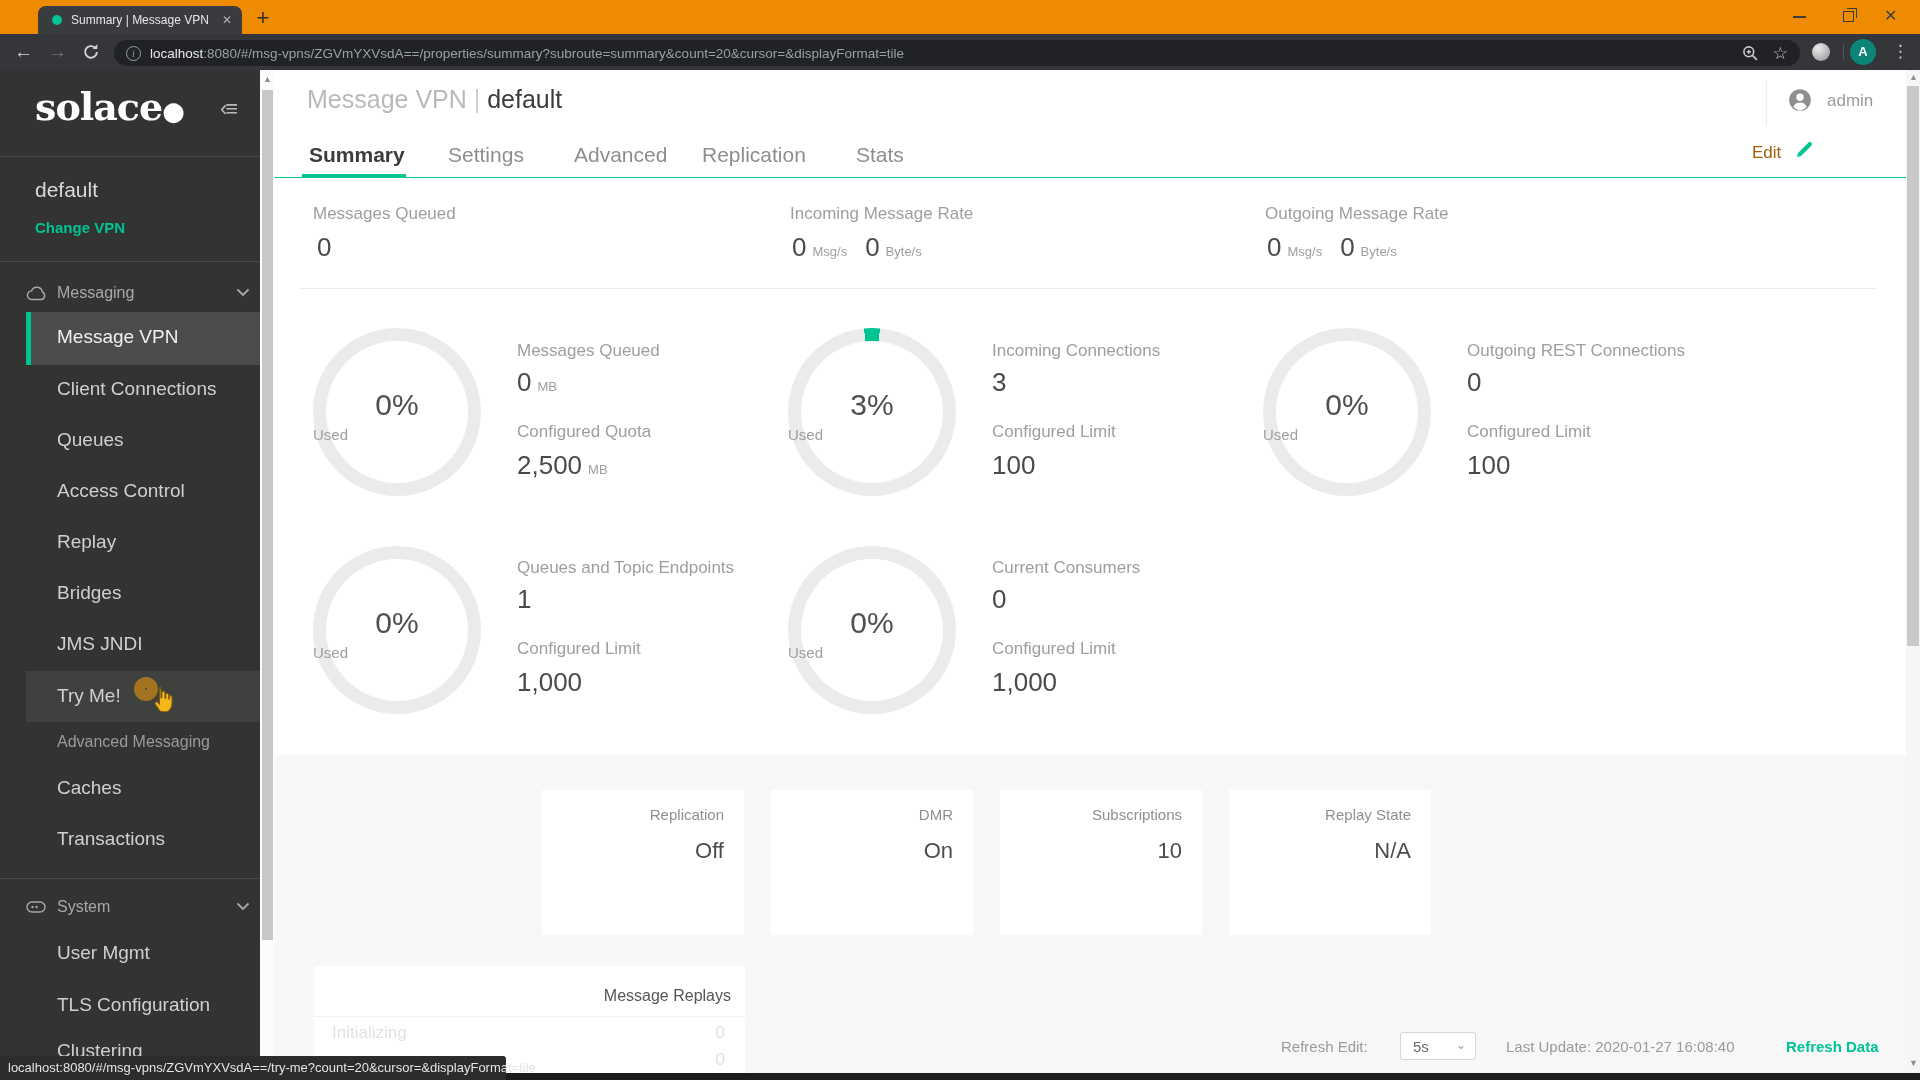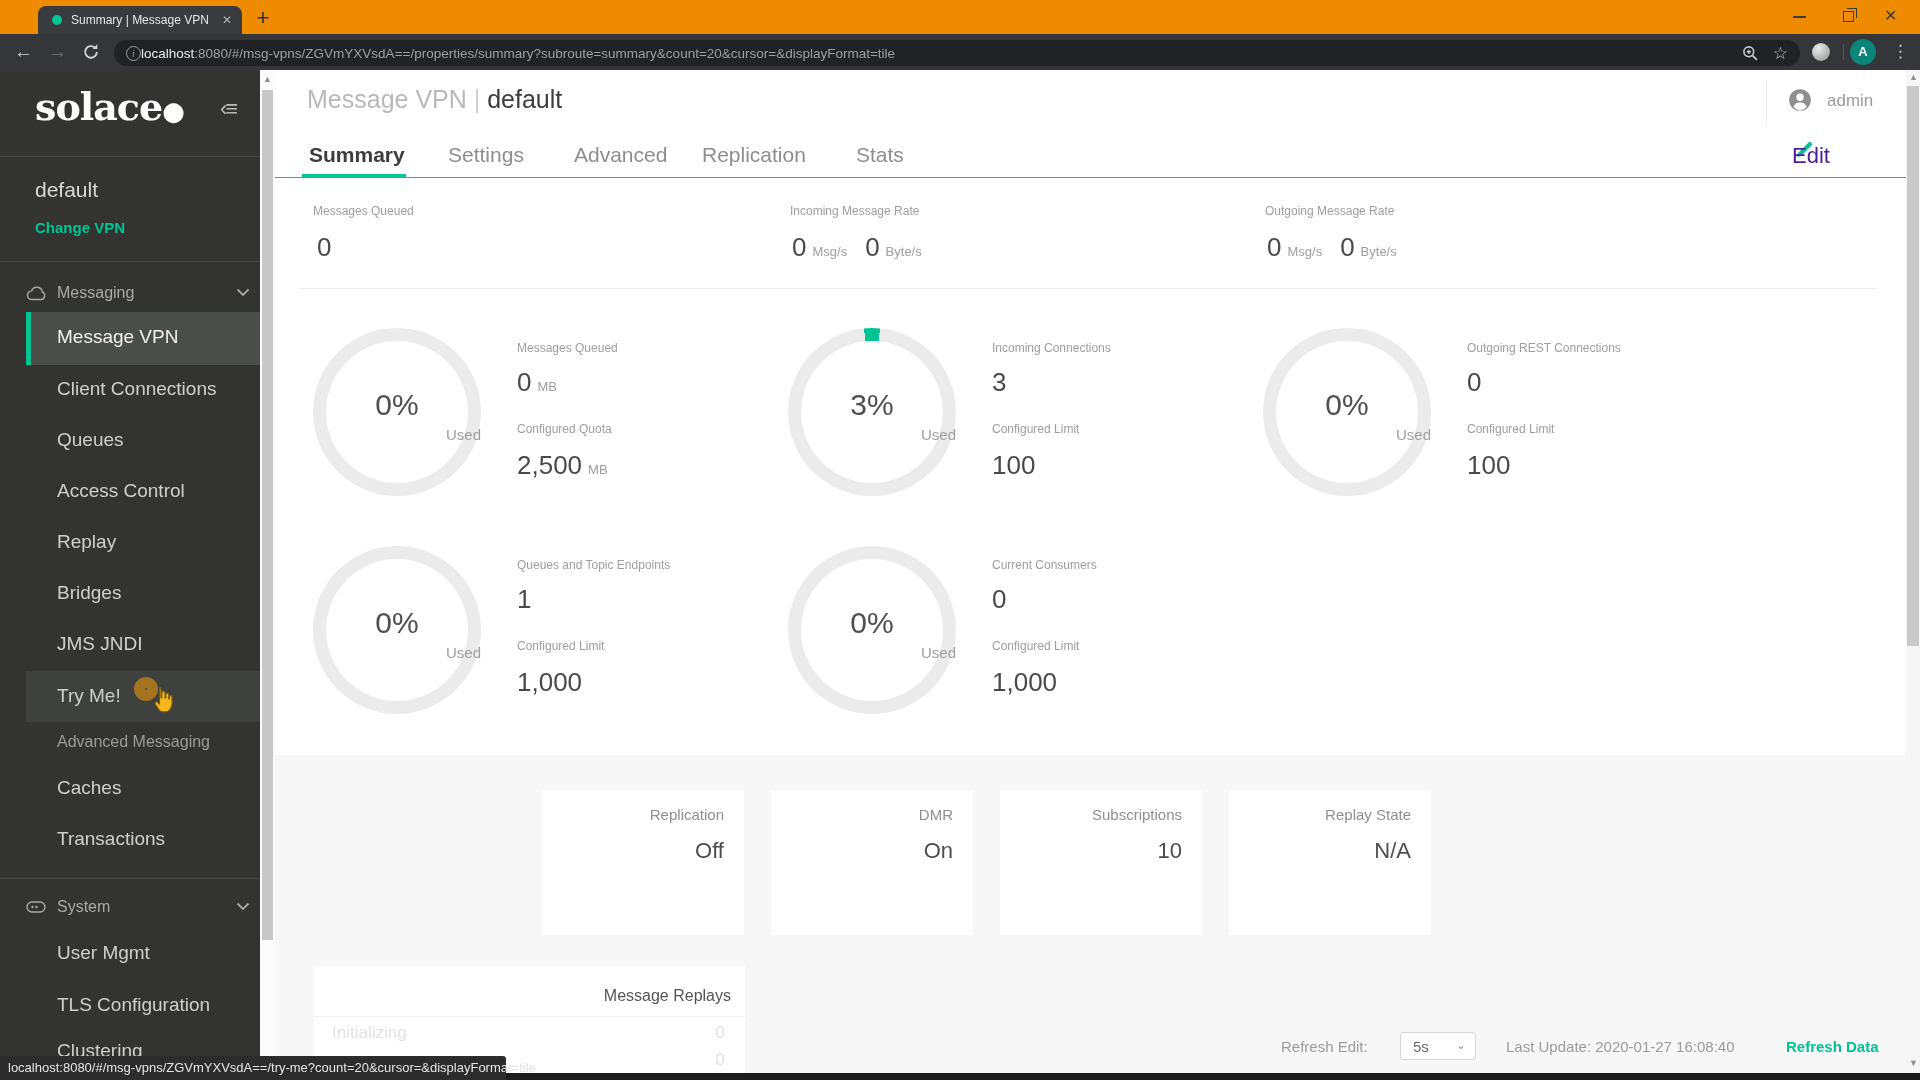--- a/index.html
+++ b/index.html
@@ -23,21 +23,21 @@
   .newtab{left:250px;top:5px;font-size:22px;color:#2e2e2e;width:26px;text-align:center}
   .wc{color:#3c3c3c}
   .wc-min{left:1793px;top:16px;width:13px;height:2px;background:#3c3c3c}
   .wc-max{left:1843px;top:11px;width:11px;height:11px;border:1.5px solid #3c3c3c;background:transparent}
   .wc-max2{left:1847px;top:8px;width:10px;height:10px;border:1.5px solid #3c3c3c;border-bottom:none;border-left:none}
   .wc-close{left:1884px;top:6px;font-size:16px}
   .toolbar{left:0;top:34px;width:1920px;height:36px;background:var(--toolbar-bg)}
   .nav-ic{top:42px;font-size:19px;line-height:20px}
   .omnibox{left:114px;top:40px;width:1686px;height:26px;border-radius:13px;background:#212226;display:flex;align-items:center;padding:0 12px;color:#9aa0a6}
   .info-circ{width:15px;height:15px;border:1.2px solid #9aa0a6;border-radius:50%;font-size:10px;line-height:13px;text-align:center;color:#9aa0a6;flex:none;font-style:italic;font-family:"Liberation Serif",serif}
-  .url{font-size:13.5px;white-space:nowrap;overflow:hidden;flex:1}
+  .url{margin-left:9px;font-size:13.5px;white-space:nowrap;overflow:hidden;flex:1}
   .url b{color:#e8eaed;font-weight:400}
   .omni-ic{color:#c7c9cc;flex:none;margin-left:14px}
   .orb{left:1812px;top:43px;width:18px;height:18px;border-radius:50%;background:radial-gradient(circle at 35% 30%,#ececec,#8f8f8f)}
   .tb-div{left:1843px;top:44px;width:1px;height:16px;background:#55565a}
   .b-avatar{left:1850px;top:39px;width:26px;height:26px;border-radius:50%;background:#0a8577;color:#fff;font-size:13px;font-weight:700;text-align:center;line-height:26px}
   .dots{left:1892px;top:41px;font-size:17px;color:#c7c9cc}
 
   
   .sidebar{left:0;top:70px;width:260px;height:1010px;background:var(--sidebar-bg)}
   .logo{left:35px;top:84px;color:#fff;font-family:"DejaVu Serif","Liberation Serif",serif;font-size:38px;font-weight:700;letter-spacing:-1px}
@@ -61,30 +61,30 @@
 
   
   .main-white{left:275px;top:70px;width:1631px;height:685px;background:#fff}
   .page-title{top:85px;font-size:25px}
   .tabline{left:275px;top:177px;width:1631px;height:1px;background:var(--accent)}
   .tab-underline{left:302px;top:174px;width:104px;height:4px;background:var(--accent)}
   .apptab{top:143px;font-size:21px;color:#8e8e8e}
   .apptab.active{color:#3c3c3c;font-weight:700}
   .hdr-div{left:1766px;top:80px;width:1px;height:46px;background:#ececec}
   .stats-div{left:300px;top:288px;width:1576px;height:1px;background:#ececec}
-  .lbl-g{font-size:12px;color:#9e9e9e}
+  .lbl-g{font-size:17px;color:#9e9e9e}
   .val-lg{font-size:26px;color:#4a4a4a}
   .unit{font-size:13px;color:#9e9e9e;margin-left:6px}
   .baseline{display:flex;align-items:baseline}
   .gap18{margin-left:18px}
 
   .donut{width:168px;height:168px;border-radius:50%}
   .donut .hole{position:absolute;left:13px;top:13px;right:13px;bottom:13px;background:#fff;border-radius:50%}
   .donut-pct{width:168px;text-align:center;font-size:30px;color:#4f4f4f}
-  .donut-used{width:168px;text-align:right;font-size:15px;color:#9e9e9e}
+  .donut-used{width:168px;text-align:left;font-size:15px;color:#9e9e9e}
 
   .tile{background:#fff;width:202px;height:145px}
   .tile .t-lbl{position:absolute;top:16px;right:20px;font-size:15px;color:#8f8f8f}
   .tile .t-val{position:absolute;top:48px;right:20px;font-size:22px;color:#4d4d4d}
   .tile .t-val.up{color:var(--lime)}
 
   .replay-card{left:314px;top:966px;width:431px;height:114px;background:#fff}
   .rc-title{position:absolute;top:21px;right:14px;font-size:16px;color:#555}
   .rc-div{position:absolute;left:0;top:50px;width:431px;height:1px;background:#f0f0f0}
   .rc-row-lbl{position:absolute;left:18px;font-size:17px;color:#e2e2e2}
@@ -264,21 +264,21 @@
   <div class="abs apptab" style="left:702px">Replication</div>
   <div class="abs apptab" style="left:856px">Stats</div>
   <div class="abs tab-underline"></div>
   <div class="abs tabline"></div>
 
   <div class="abs" style="left:1794px;top:140px">
     <svg width="20" height="20" viewBox="0 0 20 20">
         <path d="M3 17l1-4L14.5 2.5a1.8 1.8 0 0 1 2.6 0l.4.4a1.8 1.8 0 0 1 0 2.6L7 16z" fill="#00c494"></path>
       </svg>
   </div>
-  <div class="abs" style="left:1792px;top:143px;font-size:22px;color:#4c1d95">Edit</div>
+  <div class="abs" style="left:1752px;top:143px;font-size:17px;color:#a16207">Edit</div>
 
   <div class="abs lbl-g" style="left:313px;top:204px">Messages Queued</div>
   <div class="abs val-lg" style="left:317px;top:232px">0</div>
 
   <div class="abs lbl-g" style="left:790px;top:204px">Incoming Message Rate</div>
   <div class="abs baseline" style="left:792px;top:232px">
     <span class="val-lg">0</span>
     <span class="unit">Msg/s</span>
     <span class="val-lg gap18">0</span>
     <span class="unit">Byte/s</span>

